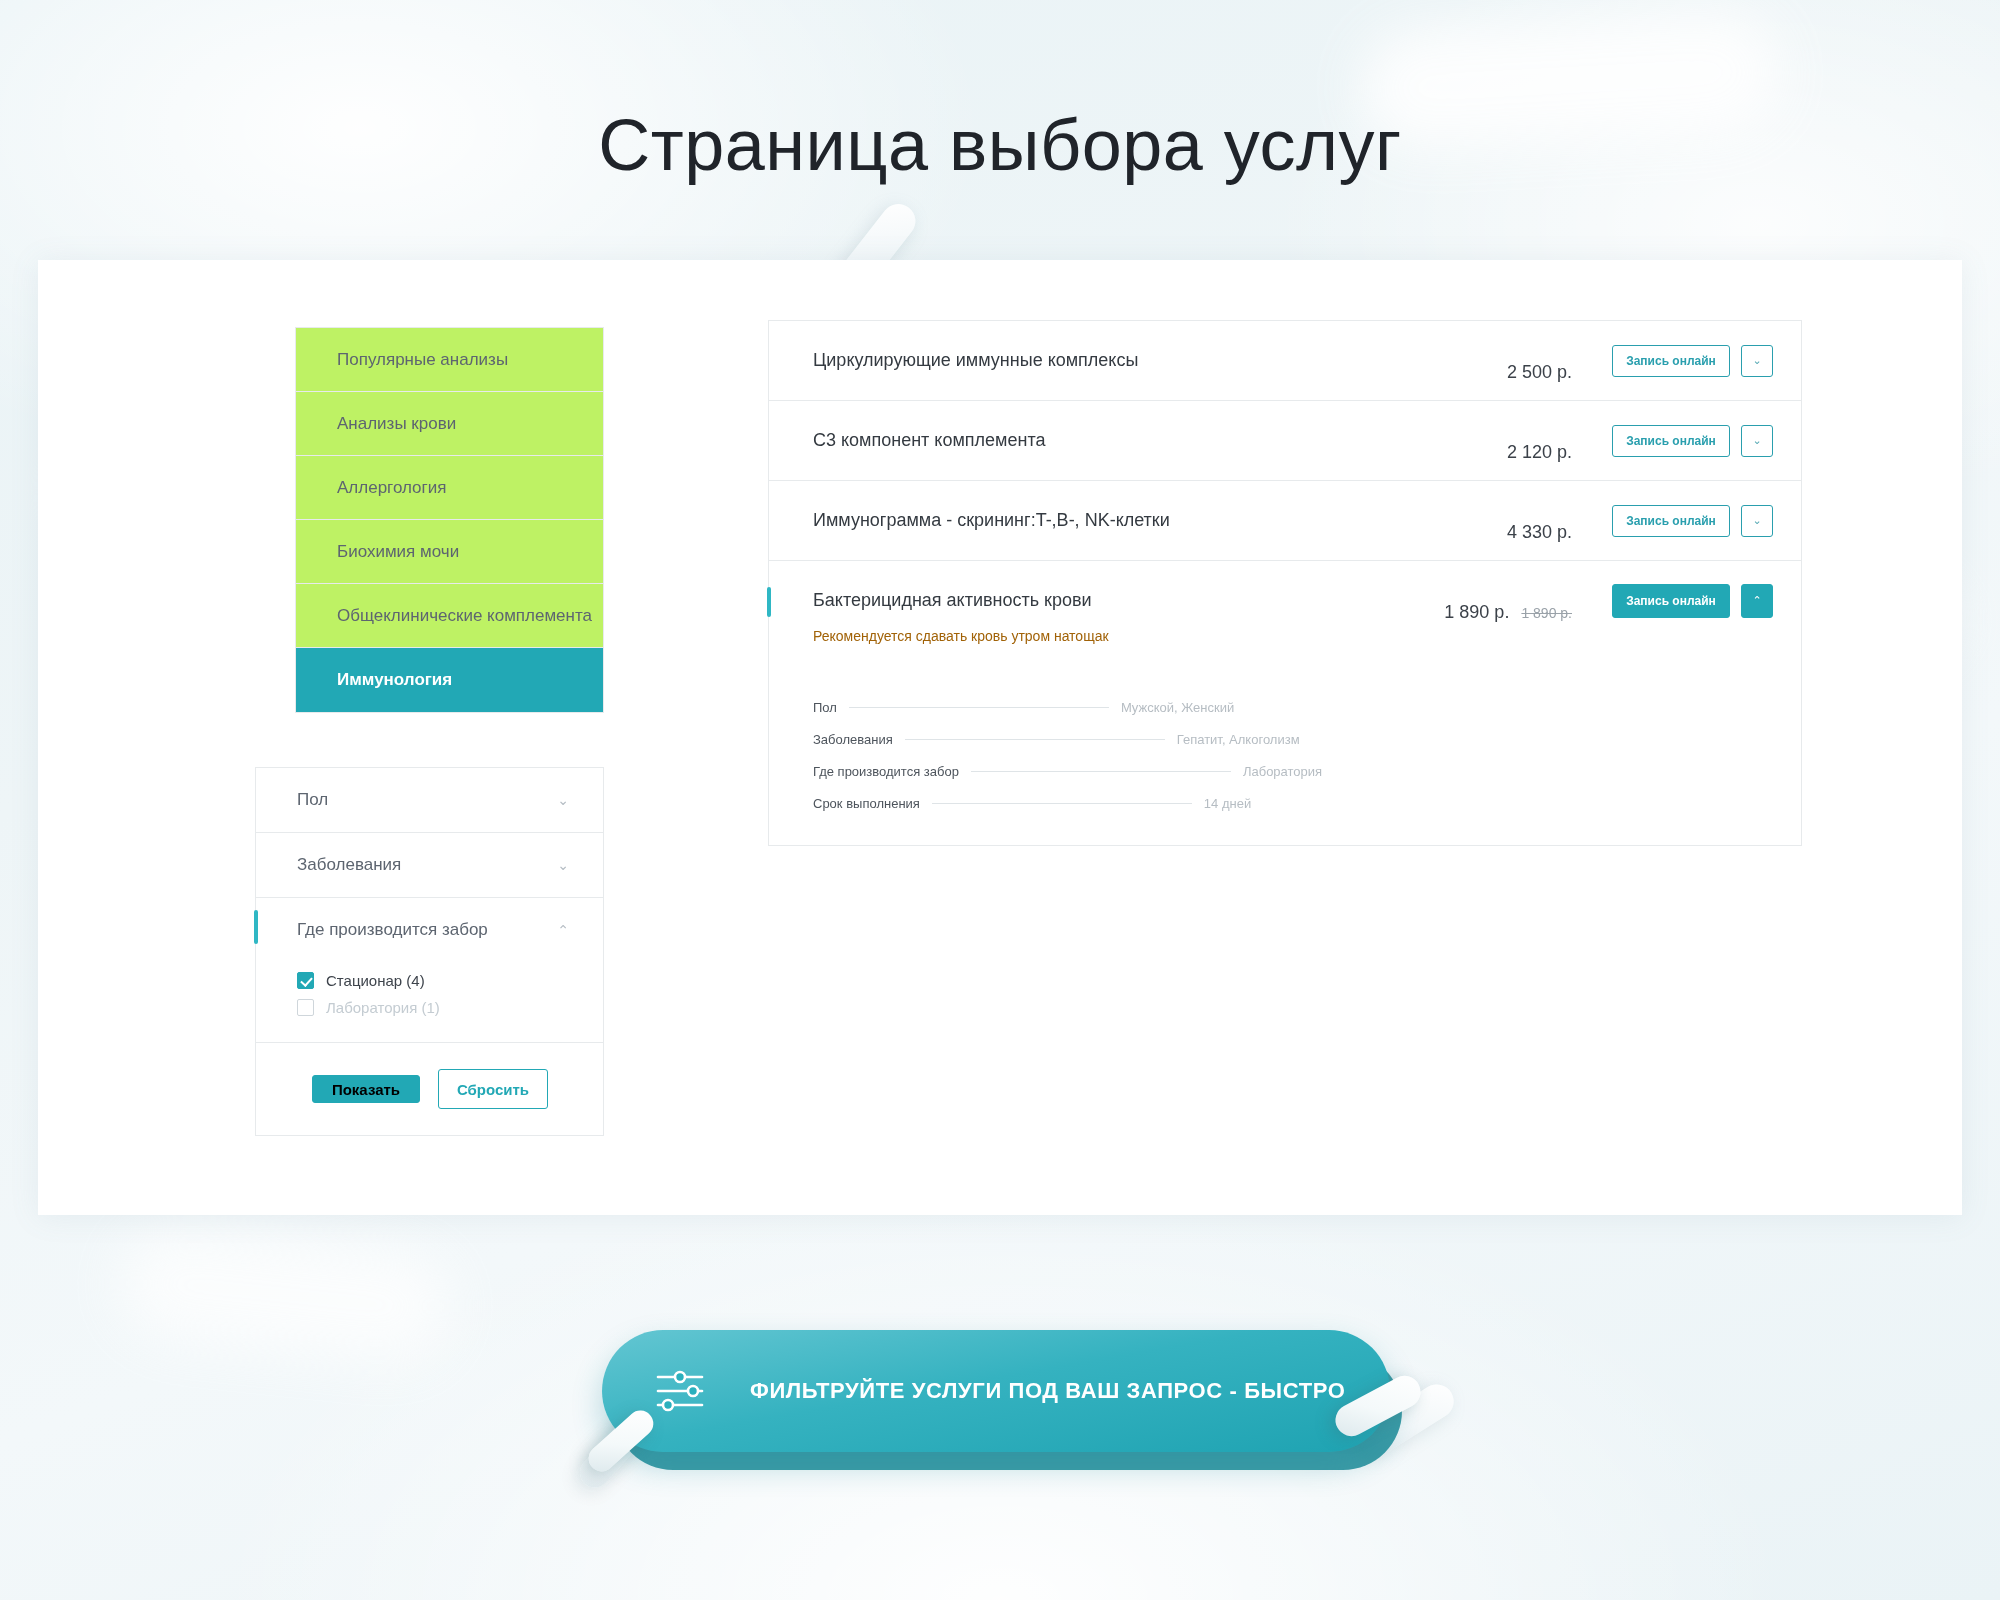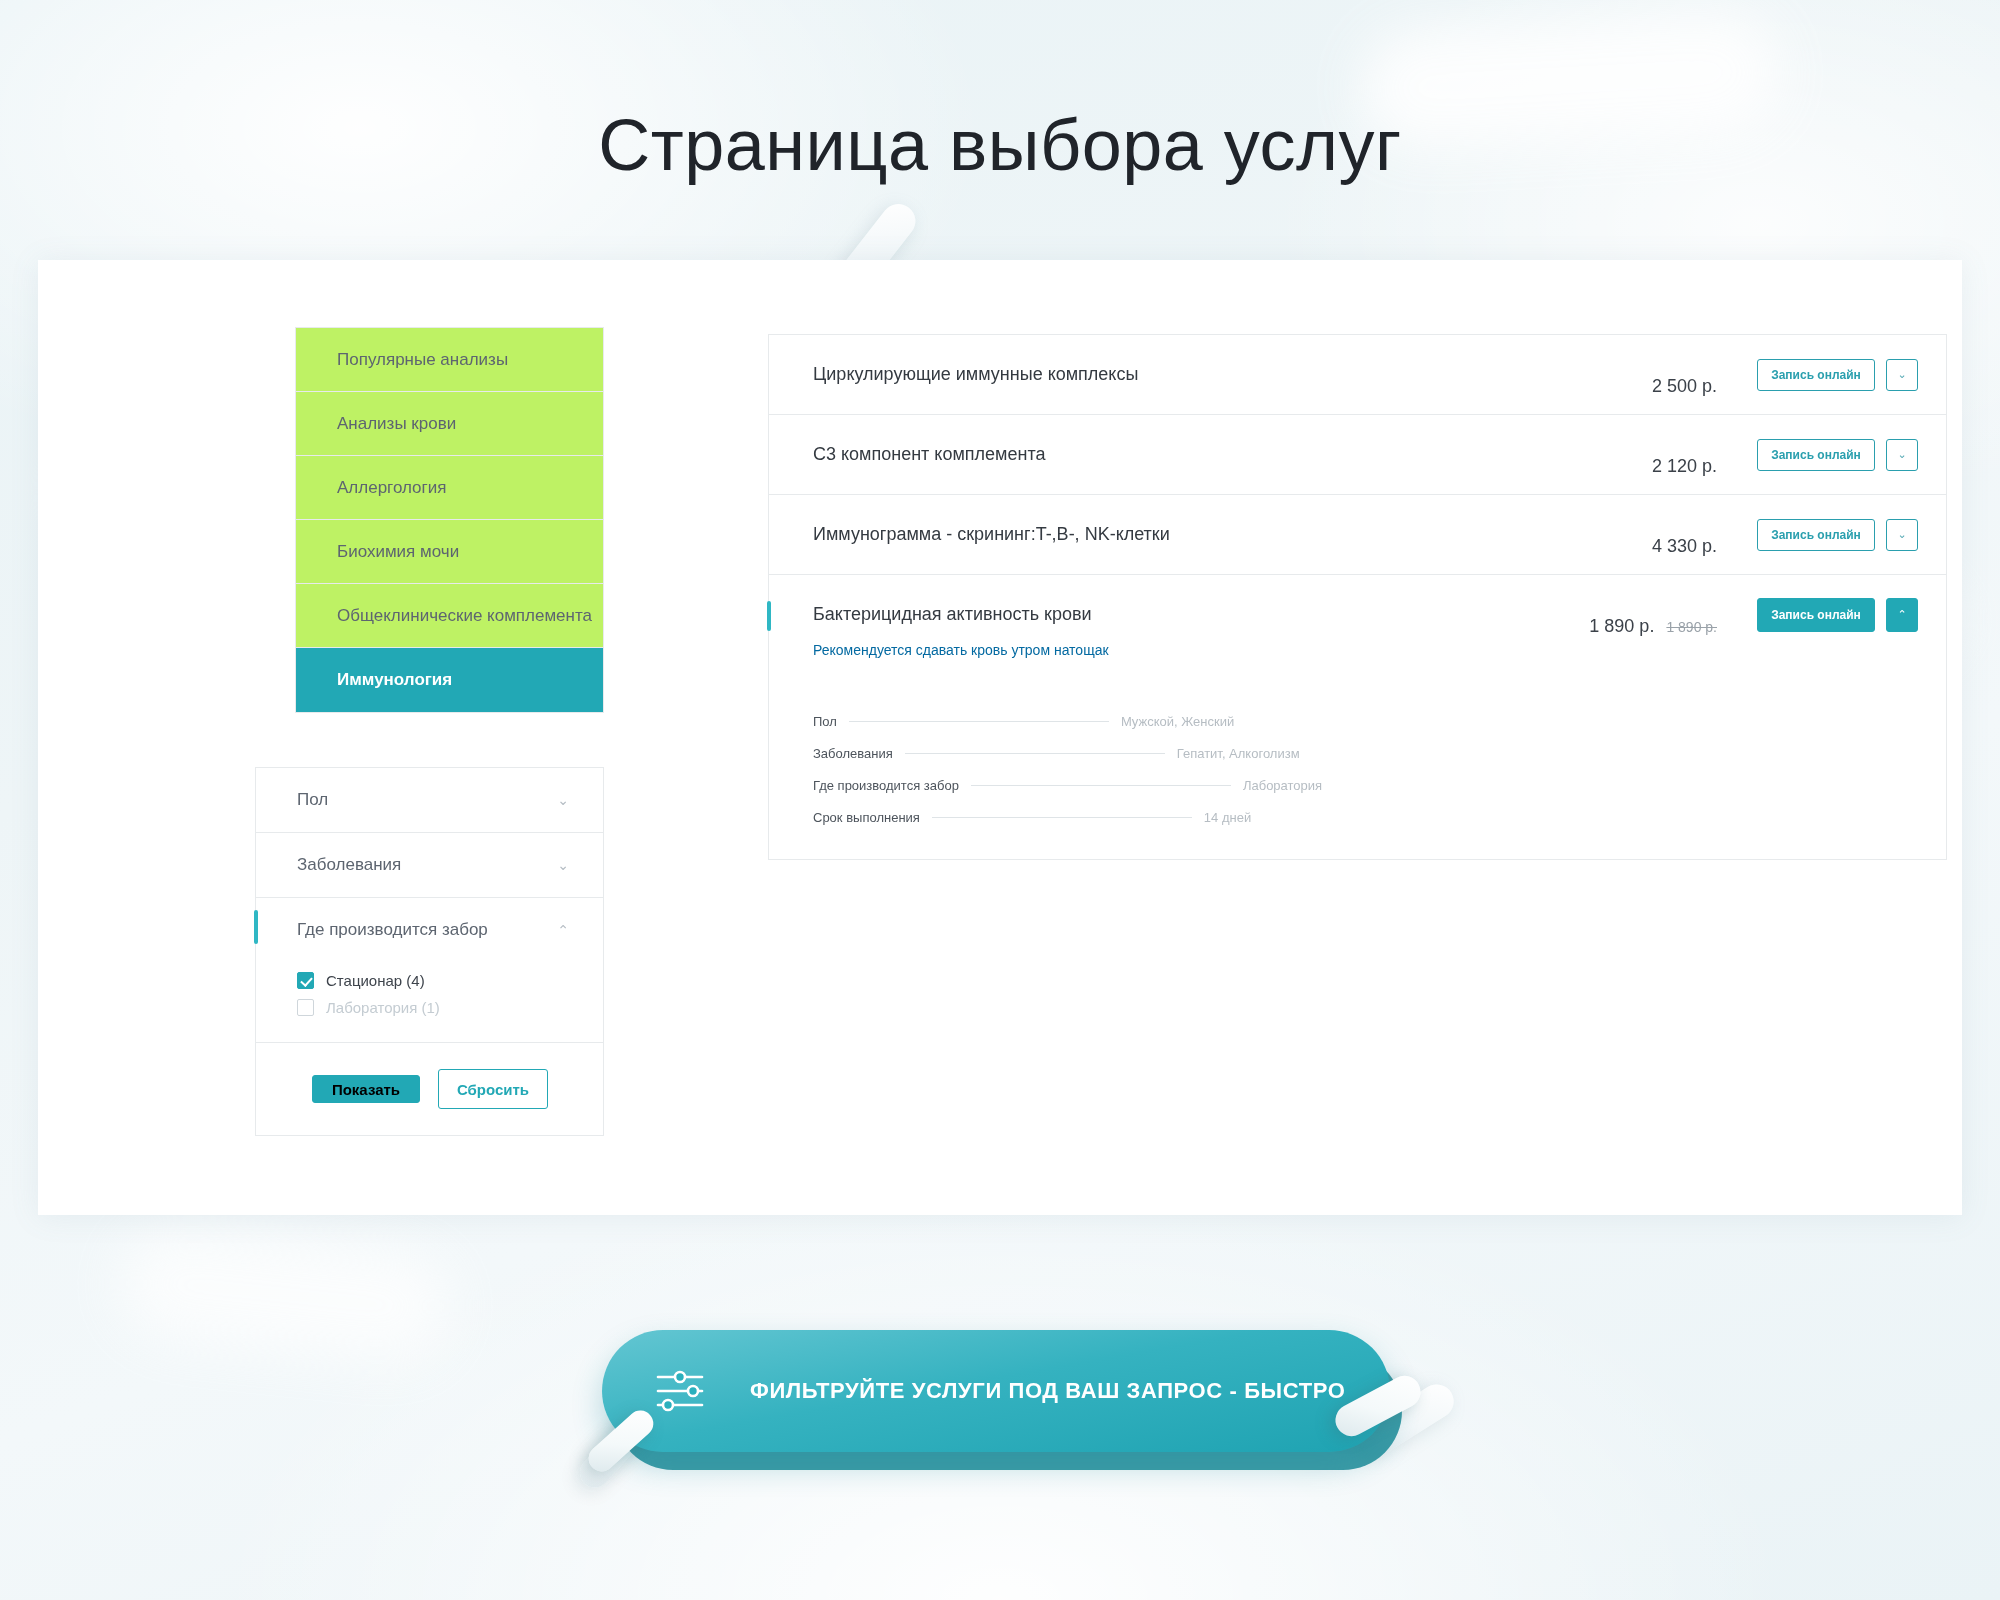--- a/index.html
+++ b/index.html
@@ -200,22 +200,22 @@
     background: #fff;
     color: #22a8b5;
     border: 1px solid #22a8b5;
     width: 110px; height: 40px;
   }
 
   
   .services {
     position: absolute;
     left: 730px;
-    top: 74px;
-    width: 1179px;
+    top: 60px;
+    width: 1034px;
     border: 1px solid #e7eaec;
     background: #ffffff;
   }
   .srv-row {
     border-bottom: 1px solid #e7eaec;
     position: relative;
   }
   .srv-row:last-child { border-bottom: none; }
   .srv-main {
     height: 79px;
@@ -295,21 +295,21 @@
     top: 26px;
     width: 4px;
     height: 30px;
     background: #2fb7c4;
     border-radius: 2px;
   }
 
   .srv-detail { padding: 0 44px 34px 44px; }
   .srv-note {
     font-size: 14px;
-    color: #0369a1;
+    color: #a16207;
     margin-top: -12px;
     margin-bottom: 56px;
   }
   .spec-row {
     display: flex;
     align-items: center;
     margin-bottom: 17px;
     font-size: 13px;
     white-space: nowrap;
   }

